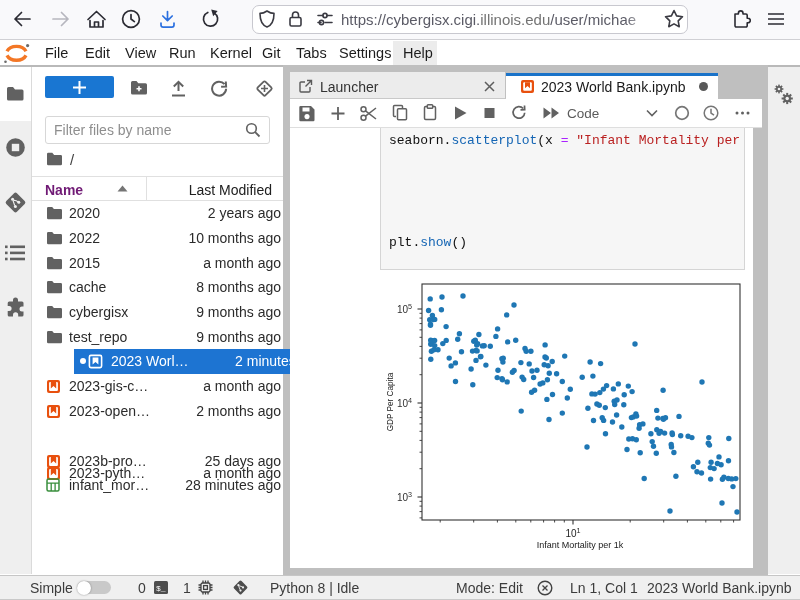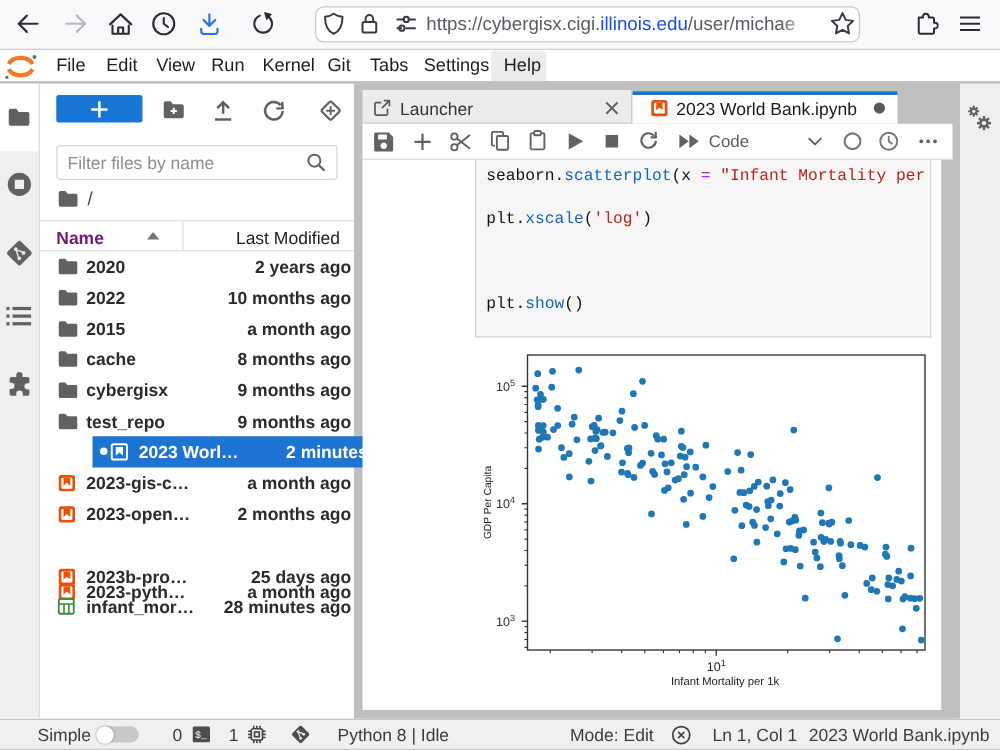--- a/index.html
+++ b/index.html
@@ -4,21 +4,21 @@
 <style>
   html,body{margin:0;padding:0;}
   body{width:800px;height:600px;position:relative;overflow:hidden;
        font-family:"Liberation Sans",sans-serif;background:#fff;}
   .abs{position:absolute;}
   svg{display:block;}
   
   #fftop{left:0;top:0;width:800px;height:39px;background:#f9f9fb;border-bottom:1px solid #d0d0d4;}
   #urlbar{left:252px;top:5px;width:434px;height:27px;background:#fff;border:1px solid #c8c8cf;border-radius:7px;}
   #urltext{left:341px;top:11px;width:316px;height:18px;font-size:15px;color:#5b5b66;white-space:nowrap;overflow:hidden;}
-  #urltext b{color:#1d4ed8;font-weight:normal;}
+  #urltext b{color:#737373;font-weight:normal;}
   #urlfade{left:625px;top:8px;width:34px;height:24px;background:linear-gradient(90deg,rgba(255,255,255,0),#fff 80%);}
   
   #menubar{left:0;top:40px;width:800px;height:25px;background:#fff;border-bottom:2px solid #b9b9b9;}
   .menuitem{position:absolute;top:4px;font-size:14.5px;color:#1d1d1d;}
   
   #leftbar{left:0;top:67px;width:31px;height:507px;background:#efefef;border-right:1px solid #dadada;}
   #leftbar-active{left:0;top:67px;width:31px;height:54px;background:#fff;border-right:1px solid #dadada;}
   #filepanel{left:32px;top:67px;width:251px;height:507px;background:#fff;}
   #dockbg{left:283px;top:65px;width:485px;height:510px;background:#bfbfbf;}
   #rightbar{left:768px;top:67px;width:32px;height:507px;background:#efefef;}
@@ -33,21 +33,21 @@
   #cell{position:absolute;left:90px;top:0px;width:365px;height:142px;background:#f6f6f6;
         border:1px solid #d5d5d5;border-top:none;box-sizing:border-box;}
   .codeline{position:absolute;left:8px;font-family:"Liberation Mono",monospace;font-size:13px;
             line-height:17px;white-space:pre;color:#111;}
   .cm-p{color:#1465b4;} .cm-o{color:#aa22ff;} .cm-s{color:#ba2121;}
   
   #plusbtn{left:45px;top:76px;width:69px;height:22px;background:#1976d2;border-radius:2px;}
   #searchbox{left:45px;top:116px;width:223px;height:26px;border:1px solid #d7d7d7;border-radius:3px;box-sizing:content-box;}
   #searchtxt{left:54px;top:122px;font-size:14px;color:#8e8e8e;}
   .hline{position:absolute;background:#e0e0e0;height:1px;}
-  .row{position:absolute;left:32px;width:260px;height:25px;font-size:14px;color:#2b2b2b;font-weight:bold;}
+  .row{position:absolute;left:32px;width:260px;height:25px;font-size:14px;color:#2b2b2b;}
   .row .nm{position:absolute;left:37px;top:4px;}
   .row .dt{position:absolute;right:11px;top:4px;}
   .row svg{position:absolute;left:14px;top:5px;}
   #selrow{background:#1d74d2;color:#fff;}
   
   #statusbar{left:0;top:575px;width:800px;height:23px;background:#f0f0f0;border-top:1px solid #c6c6c6;border-bottom:2px solid #c9c9c9;}
   .st{position:absolute;top:580px;font-size:14px;color:#3c3c3c;}
 </style>
 </head>
 <body>
@@ -345,21 +345,20 @@
       <circle cx="452.5" cy="14" r="1.5"></circle>
       <circle cx="458" cy="14" r="1.5"></circle>
     </g>
 </svg>
 <div class="abs" id="vscroll"></div>
 <div class="abs" id="hscroll"></div>
 
 <div class="abs" id="ntbcontent">
   <div id="cell">
     <div class="codeline" style="top:4px">seaborn<span>.</span><span class="cm-p">scatterplot</span>(x <span class="cm-o">=</span> <span class="cm-s">"Infant Mortality per</span></div>
-    <div class="codeline" style="top:38px">plt.<span class="cm-p">xscale</span>(<span class="cm-s">'log'</span>)</div>
     <div class="codeline" style="top:106px">plt.<span class="cm-p">show</span>()</div>
   </div>
   <svg class="abs" style="left:92px;top:151px" width="371" height="289" viewBox="0 0 371 289">
 <rect x="40" y="5" width="318" height="236" fill="#fff" stroke="#333" stroke-width="1.1"></rect>
 <line x1="40" y1="30" x2="35.5" y2="30" stroke="#333" stroke-width="1.1"></line>
 <text x="30" y="33.5" font-size="10" fill="#303030" text-anchor="end" font-family="Liberation Sans,sans-serif">10<tspan dy="-4" font-size="7.2">5</tspan></text>
 <line x1="40" y1="124" x2="35.5" y2="124" stroke="#333" stroke-width="1.1"></line>
 <text x="30" y="127.5" font-size="10" fill="#303030" text-anchor="end" font-family="Liberation Sans,sans-serif">10<tspan dy="-4" font-size="7.2">4</tspan></text>
 <line x1="40" y1="218" x2="35.5" y2="218" stroke="#333" stroke-width="1.1"></line>
 <text x="30" y="221.5" font-size="10" fill="#303030" text-anchor="end" font-family="Liberation Sans,sans-serif">10<tspan dy="-4" font-size="7.2">3</tspan></text>

